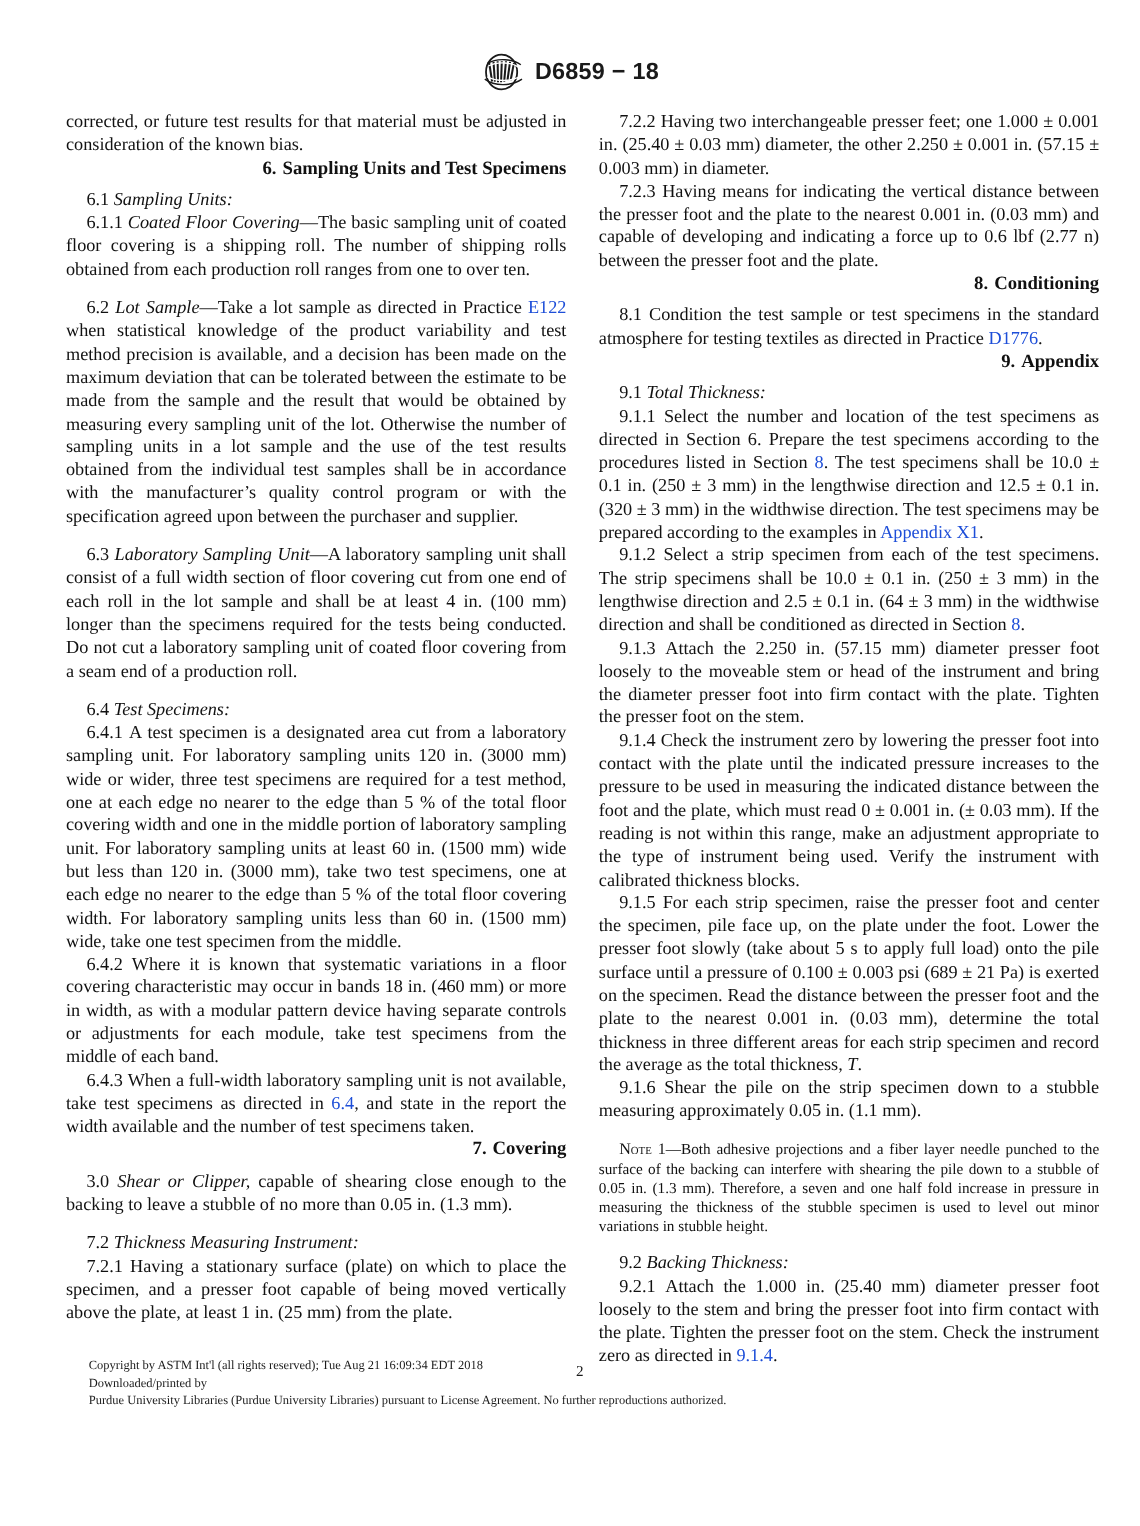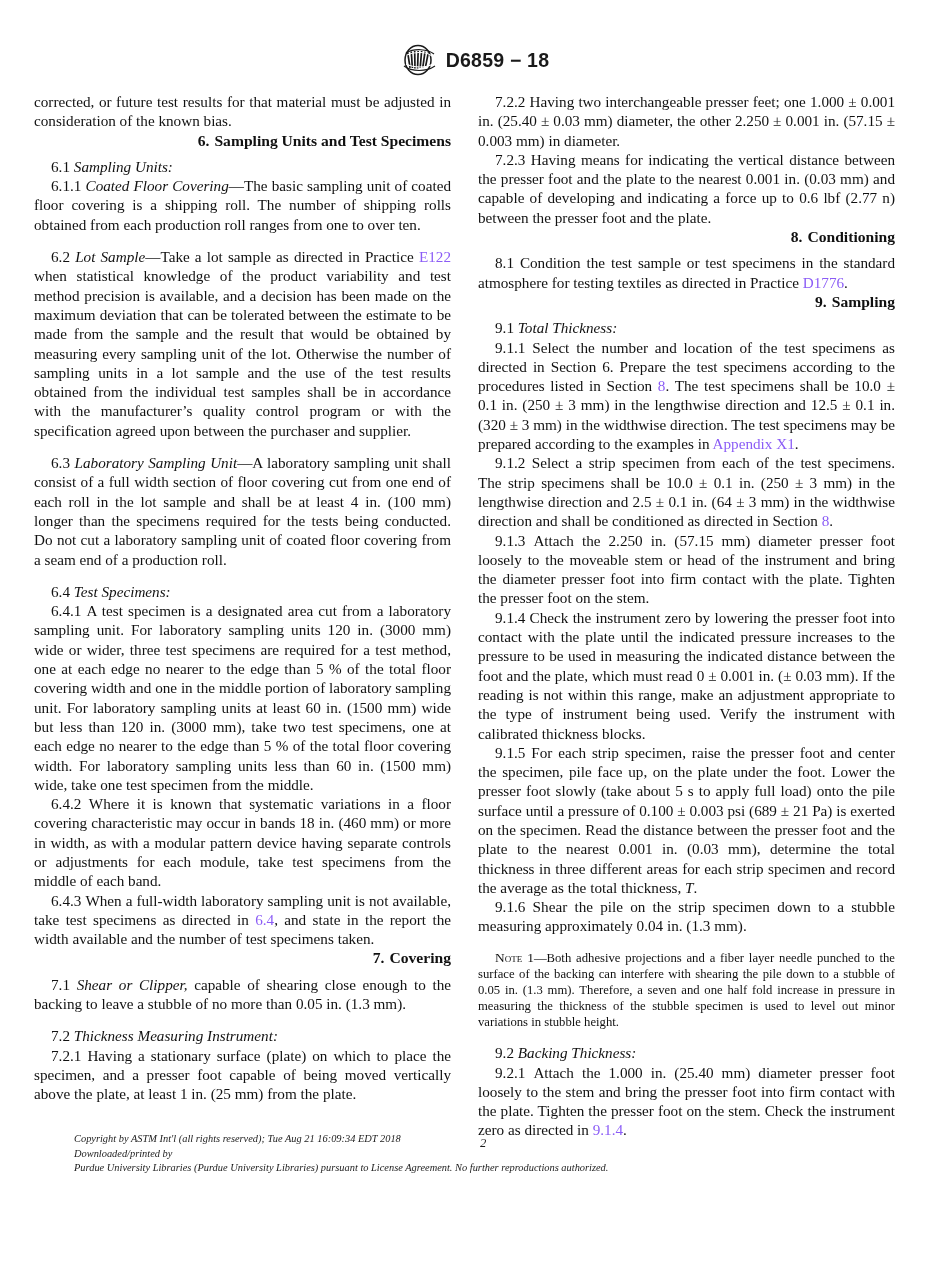--- a/index.html
+++ b/index.html
@@ -44,21 +44,21 @@
     font-size: 19.5px;
     letter-spacing: 0.2px;
     color: #1a1a1a;
     white-space: nowrap;
   }
 
   
   .columns {
     position: absolute;
     top: 92px;
-    left: 34px;
+    left: 55px;
     width: 862px;
     display: flex;
     gap: 27px;
   }
   .col {
     width: 417px;
   }
 
   p {
     margin: 0;
@@ -89,21 +89,21 @@
     text-align: right;
     text-indent: 0;
   }
   h2.section-head .num {
     margin-right: 5px;
   }
   .sec-gap-top { margin-top: 19px; }
 
   i, .it { font-style: italic; }
   .ref {
-    color: #8b5cf6;
+    color: #1d4ed8;
   }
   .note {
     font-size: 12.7px;
     line-height: 16.1px;
     text-align: justify;
     text-indent: 17px;
     margin: 0;
     margin-top: 14px;
   }
   .note .note-label {
@@ -114,21 +114,20 @@
   
   .footer {
     position: absolute;
     left: 74px;
     bottom: 16px;
     width: 800px;
     font-family: "Liberation Serif", "DejaVu Serif", serif;
     font-size: 10.4px;
     line-height: 14.6px;
     color: #1b1b1b;
-    font-style: italic;
   }
   .footer-line { white-space: nowrap; }
   .page-number {
     position: absolute;
     left: 406px;
     top: 4px;
     font-size: 12.6px;
   }
 </style>
 </head>
@@ -177,53 +176,53 @@
       <p class="body gap"><span>6.4</span>&nbsp;<i>Test Specimens:</i></p>
 
       <p class="body"><span>6.4.1</span>&nbsp;<span>A test specimen is a designated area cut from a laboratory sampling unit. For laboratory sampling units 120 in. (3000 mm) wide or wider, three test specimens are required for a test method, one at each edge no nearer to the edge than 5 % of the total floor covering width and one in the middle portion of laboratory sampling unit. For laboratory sampling units at least 60 in. (1500 mm) wide but less than 120 in. (3000 mm), take two test specimens, one at each edge no nearer to the edge than 5 % of the total floor covering width. For laboratory sampling units less than 60 in. (1500 mm) wide, take one test specimen from the middle.</span></p>
 
       <p class="body"><span>6.4.2</span>&nbsp;<span>Where it is known that systematic variations in a floor covering characteristic may occur in bands 18 in. (460 mm) or more in width, as with a modular pattern device having separate controls or adjustments for each module, take test specimens from the middle of each band.</span></p>
 
       <p class="body"><span>6.4.3</span>&nbsp;<span>When a full-width laboratory sampling unit is not available, take test specimens as directed in </span><span class="ref">6.4</span><span>, and state in the report the width available and the number of test specimens taken.</span></p>
 
       <h2 class="section-head sec-gap-top"><span class="num">7.</span><span>Covering</span></h2>
 
-      <p class="body gap-sm"><span>7.1</span>&nbsp;<i>Shear or Clipper,</i><span> capable of shearing close enough to the backing to leave a stubble of no more than 0.05 in. (1.3 mm).</span></p>
+      <p class="body gap-sm"><span>3.0</span>&nbsp;<i>Shear or Clipper,</i><span> capable of shearing close enough to the backing to leave a stubble of no more than 0.05 in. (1.3 mm).</span></p>
 
       <p class="body gap"><span>7.2</span>&nbsp;<i>Thickness Measuring Instrument:</i></p>
 
       <p class="body"><span>7.2.1</span>&nbsp;<span>Having a stationary surface (plate) on which to place the specimen, and a presser foot capable of being moved vertically above the plate, at least 1 in. (25 mm) from the plate.</span></p>
 
     </div>
 
     <div class="col">
 
       <p class="body"><span>7.2.2</span>&nbsp;<span>Having two interchangeable presser feet; one 1.000 ± 0.001 in. (25.40 ± 0.03 mm) diameter, the other 2.250 ± 0.001 in. (57.15 ± 0.003 mm) in diameter.</span></p>
 
       <p class="body"><span>7.2.3</span>&nbsp;<span>Having means for indicating the vertical distance between the presser foot and the plate to the nearest 0.001 in. (0.03 mm) and capable of developing and indicating a force up to 0.6 lbf (2.77 n) between the presser foot and the plate.</span></p>
 
       <h2 class="section-head sec-gap-top"><span class="num">8.</span><span>Conditioning</span></h2>
 
       <p class="body gap-sm"><span>8.1</span>&nbsp;<span>Condition the test sample or test specimens in the standard atmosphere for testing textiles as directed in Practice </span><span class="ref">D1776</span><span>.</span></p>
 
-      <h2 class="section-head sec-gap-top"><span class="num">9.</span><span>Sampling</span></h2>
+      <h2 class="section-head sec-gap-top"><span class="num">9.</span><span>Appendix</span></h2>
 
       <p class="body gap-sm"><span>9.1</span>&nbsp;<i>Total Thickness:</i></p>
 
       <p class="body"><span>9.1.1</span>&nbsp;<span>Select the number and location of the test specimens as directed in Section 6. Prepare the test specimens according to the procedures listed in Section </span><span class="ref">8</span><span>. The test specimens shall be 10.0 ± 0.1 in. (250 ± 3 mm) in the lengthwise direction and 12.5 ± 0.1 in. (320 ± 3 mm) in the widthwise direction. The test specimens may be prepared according to the examples in </span><span class="ref">Appendix X1</span><span>.</span></p>
 
       <p class="body"><span>9.1.2</span>&nbsp;<span>Select a strip specimen from each of the test specimens. The strip specimens shall be 10.0 ± 0.1 in. (250 ± 3 mm) in the lengthwise direction and 2.5 ± 0.1 in. (64 ± 3 mm) in the widthwise direction and shall be conditioned as directed in Section </span><span class="ref">8</span><span>.</span></p>
 
       <p class="body"><span>9.1.3</span>&nbsp;<span>Attach the 2.250 in. (57.15 mm) diameter presser foot loosely to the moveable stem or head of the instrument and bring the diameter presser foot into firm contact with the plate. Tighten the presser foot on the stem.</span></p>
 
       <p class="body"><span>9.1.4</span>&nbsp;<span>Check the instrument zero by lowering the presser foot into contact with the plate until the indicated pressure increases to the pressure to be used in measuring the indicated distance between the foot and the plate, which must read 0 ± 0.001 in. (± 0.03 mm). If the reading is not within this range, make an adjustment appropriate to the type of instrument being used. Verify the instrument with calibrated thickness blocks.</span></p>
 
       <p class="body"><span>9.1.5</span>&nbsp;<span>For each strip specimen, raise the presser foot and center the specimen, pile face up, on the plate under the foot. Lower the presser foot slowly (take about 5 s to apply full load) onto the pile surface until a pressure of 0.100 ± 0.003 psi (689 ± 21 Pa) is exerted on the specimen. Read the distance between the presser foot and the plate to the nearest 0.001 in. (0.03 mm), determine the total thickness in three different areas for each strip specimen and record the average as the total thickness, </span><i>T</i><span>.</span></p>
 
-      <p class="body"><span>9.1.6</span>&nbsp;<span>Shear the pile on the strip specimen down to a stubble measuring approximately 0.04 in. (1.3 mm).</span></p>
+      <p class="body"><span>9.1.6</span>&nbsp;<span>Shear the pile on the strip specimen down to a stubble measuring approximately 0.05 in. (1.1 mm).</span></p>
 
       <p class="note"><span class="note-label">Note 1</span><span>—Both adhesive projections and a fiber layer needle punched to the surface of the backing can interfere with shearing the pile down to a stubble of 0.05 in. (1.3 mm). Therefore, a seven and one half fold increase in pressure in measuring the thickness of the stubble specimen is used to level out minor variations in stubble height.</span></p>
 
       <p class="body gap"><span>9.2</span>&nbsp;<i>Backing Thickness:</i></p>
 
       <p class="body"><span>9.2.1</span>&nbsp;<span>Attach the 1.000 in. (25.40 mm) diameter presser foot loosely to the stem and bring the presser foot into firm contact with the plate. Tighten the presser foot on the stem. Check the instrument zero as directed in </span><span class="ref">9.1.4</span><span>.</span></p>
 
     </div>
   </div>
 

